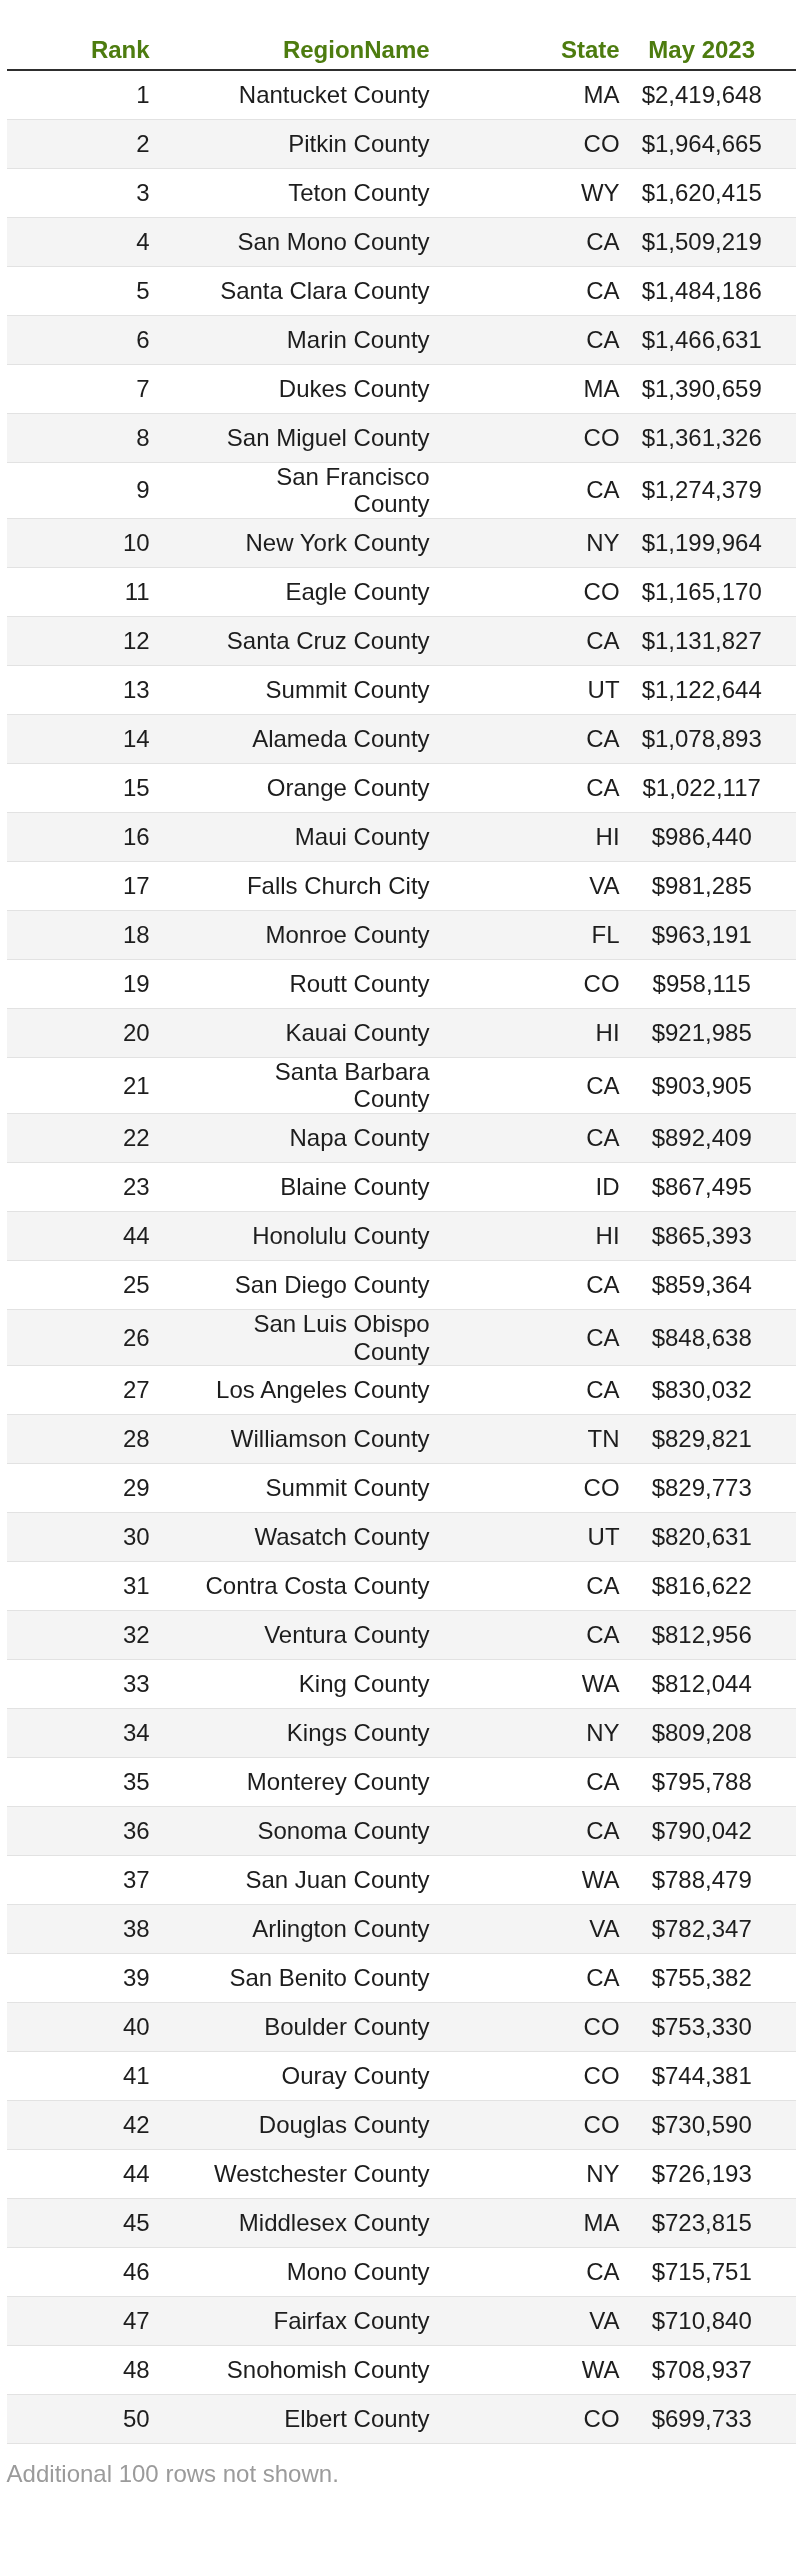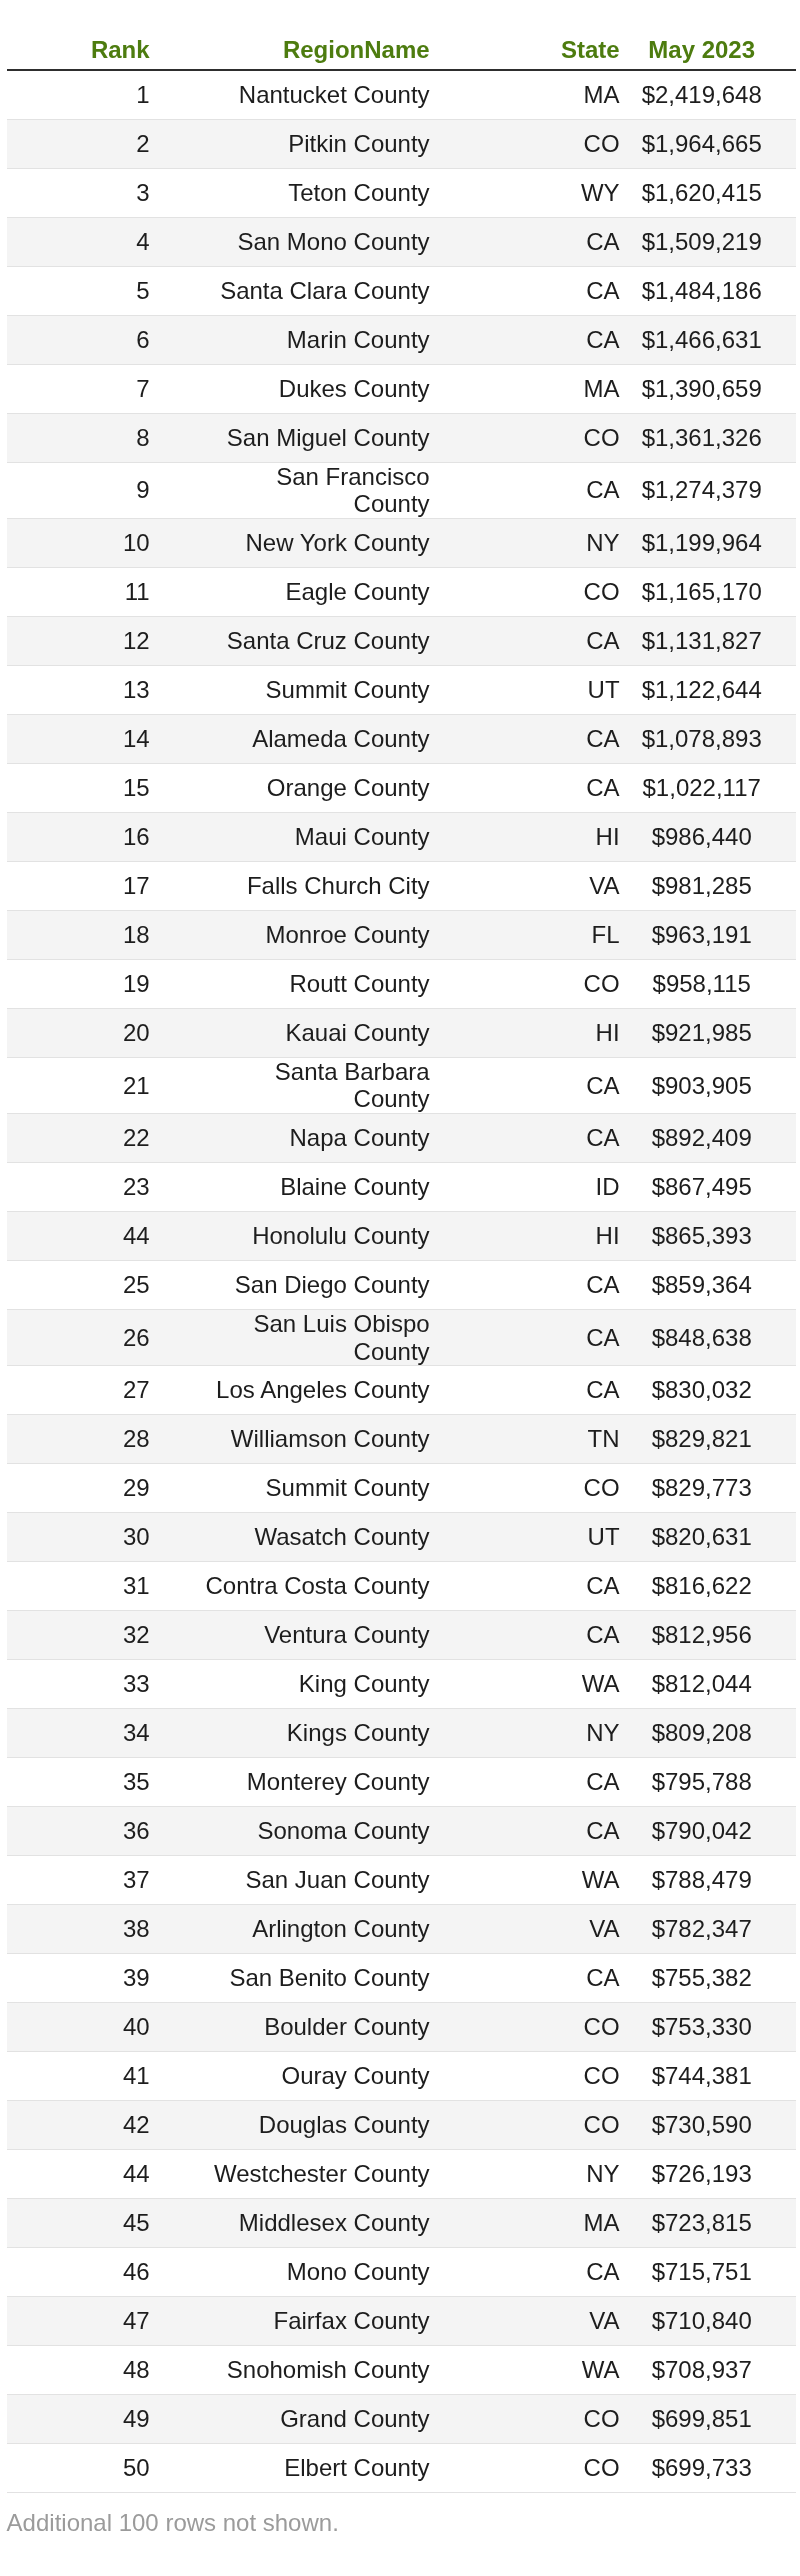--- a/index.html
+++ b/index.html
@@ -359,26 +359,20 @@
           <td class="col-state">VA</td>
           <td class="col-value">$710,840</td>
         </tr>
         <tr>
           <td class="col-rank">48</td>
           <td class="col-region">Snohomish County</td>
           <td class="col-state">WA</td>
           <td class="col-value">$708,937</td>
         </tr>
         <tr>
-          <td class="col-rank">49</td>
-          <td class="col-region">Grand County</td>
-          <td class="col-state">CO</td>
-          <td class="col-value">$699,851</td>
-        </tr>
-        <tr>
           <td class="col-rank">50</td>
           <td class="col-region">Elbert County</td>
           <td class="col-state">CO</td>
           <td class="col-value">$699,733</td>
         </tr>
       </tbody>
   </table>
 
   <div class="note">Additional 100 rows not shown.</div>
 

